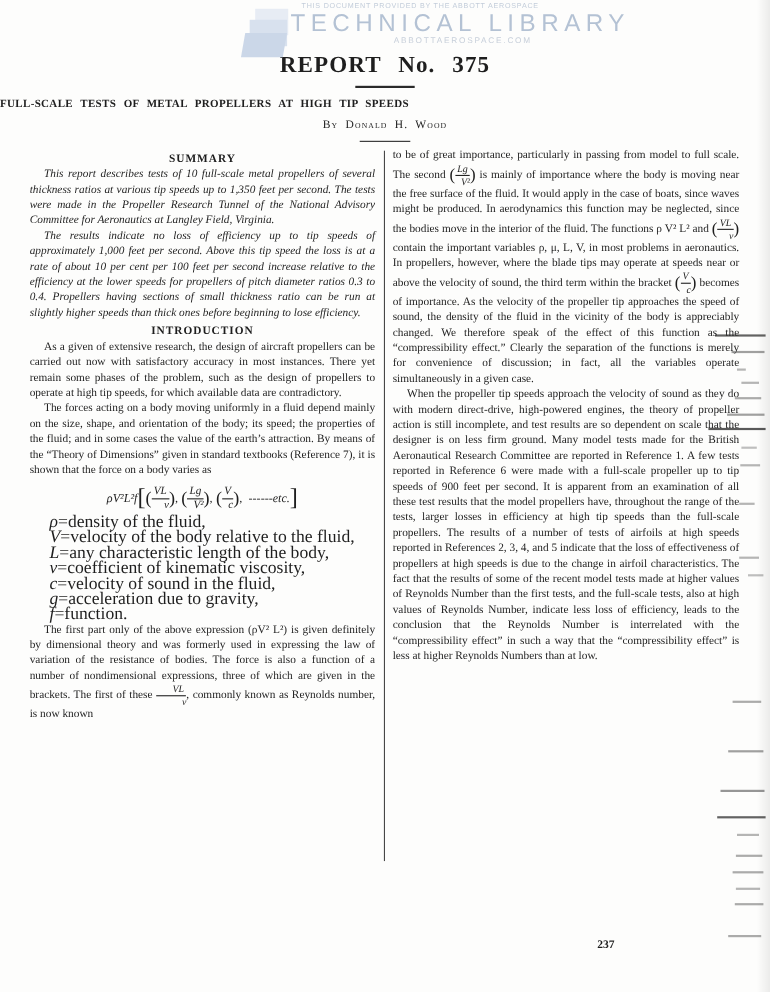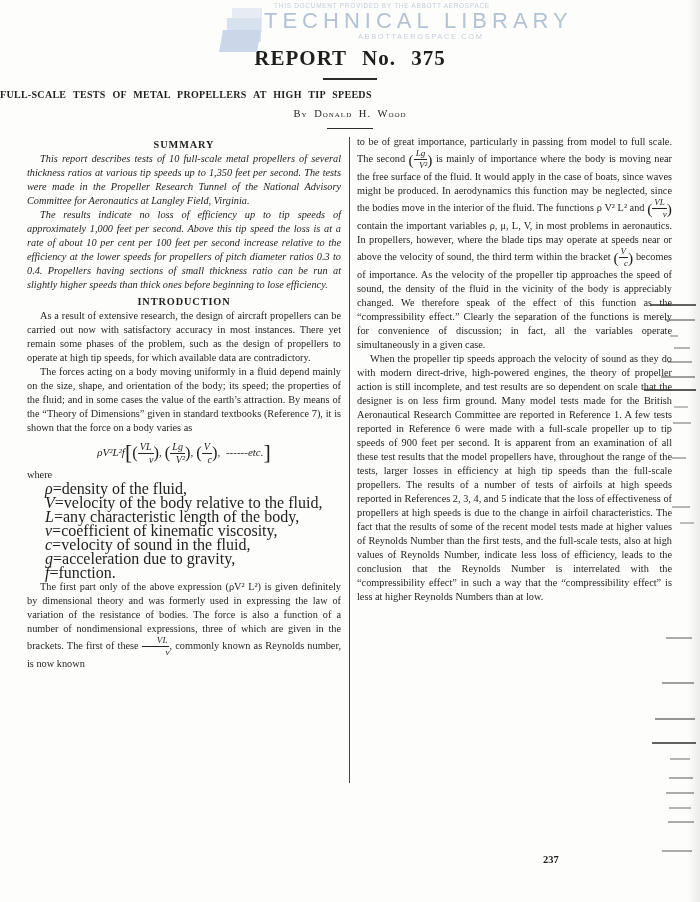--- a/index.html
+++ b/index.html
@@ -95,28 +95,27 @@
   </div>
 
   <div class="columns">
 
     <div class="col-left">
       <h3 class="sec-heading">SUMMARY</h3>
       <p class="par italic indent">This report describes tests of 10 full-scale metal propellers of several thickness ratios at various tip speeds up to 1,350 feet per second.  The tests were made in the Propeller Research Tunnel of the National Advisory Committee for Aeronautics at Langley Field, Virginia.</p>
       <p class="par italic indent">The results indicate no loss of efficiency up to tip speeds of approximately 1,000 feet per second.  Above this tip speed the loss is at a rate of about 10 per cent per 100 feet per second increase relative to the efficiency at the lower speeds for propellers of pitch diameter ratios 0.3 to 0.4.  Propellers having sections of small thickness ratio can be run at slightly higher speeds than thick ones before beginning to lose efficiency.</p>
 
       <h3 class="sec-heading">INTRODUCTION</h3>
-      <p class="par indent">As a result of extensive research, the design of aircraft propellers can be carried out now with satisfactory accuracy in most instances.  There yet remain some phases of the problem, such as the design of propellers to operate at high tip speeds, for which available data are contradictory.</p>
+      <p class="par indent">As a given of extensive research, the design of aircraft propellers can be carried out now with satisfactory accuracy in most instances.  There yet remain some phases of the problem, such as the design of propellers to operate at high tip speeds, for which available data are contradictory.</p>
       <p class="par indent">The forces acting on a body moving uniformly in a fluid depend mainly on the size, shape, and orientation of the body; its speed; the properties of the fluid; and in some cases the value of the earth’s attraction.  By means of the “Theory of Dimensions” given in standard textbooks (Reference 7), it is shown that the force on a body varies as</p>
 
       <div class="formula">
         <span>ρV²L²f</span><span class="bigb">[</span><span class="paren">(</span><span class="frac"><span class="num">VL</span><span class="den">ν</span></span><span class="paren">)</span><span class="sep">,</span><span class="paren">(</span><span class="frac"><span class="num">Lg</span><span class="den">V²</span></span><span class="paren">)</span><span class="sep">,</span><span class="paren">(</span><span class="frac"><span class="num">V</span><span class="den">c</span></span><span class="paren">)</span><span class="sep">,</span><span> ------etc.</span><span class="bigb">]</span>
       </div>
 
-      <p class="par">where</p>
       <div class="defs">
         <div class="def-row"><span class="def-sym">ρ</span><span>=density of the fluid,</span></div>
         <div class="def-row"><span class="def-sym">V</span><span>=velocity of the body relative to the fluid,</span></div>
         <div class="def-row"><span class="def-sym">L</span><span>=any characteristic length of the body,</span></div>
         <div class="def-row"><span class="def-sym">ν</span><span>=coefficient of kinematic viscosity,</span></div>
         <div class="def-row"><span class="def-sym">c</span><span>=velocity of sound in the fluid,</span></div>
         <div class="def-row"><span class="def-sym">g</span><span>=acceleration due to gravity,</span></div>
         <div class="def-row"><span class="def-sym">f</span><span>=function.</span></div>
       </div>
 

